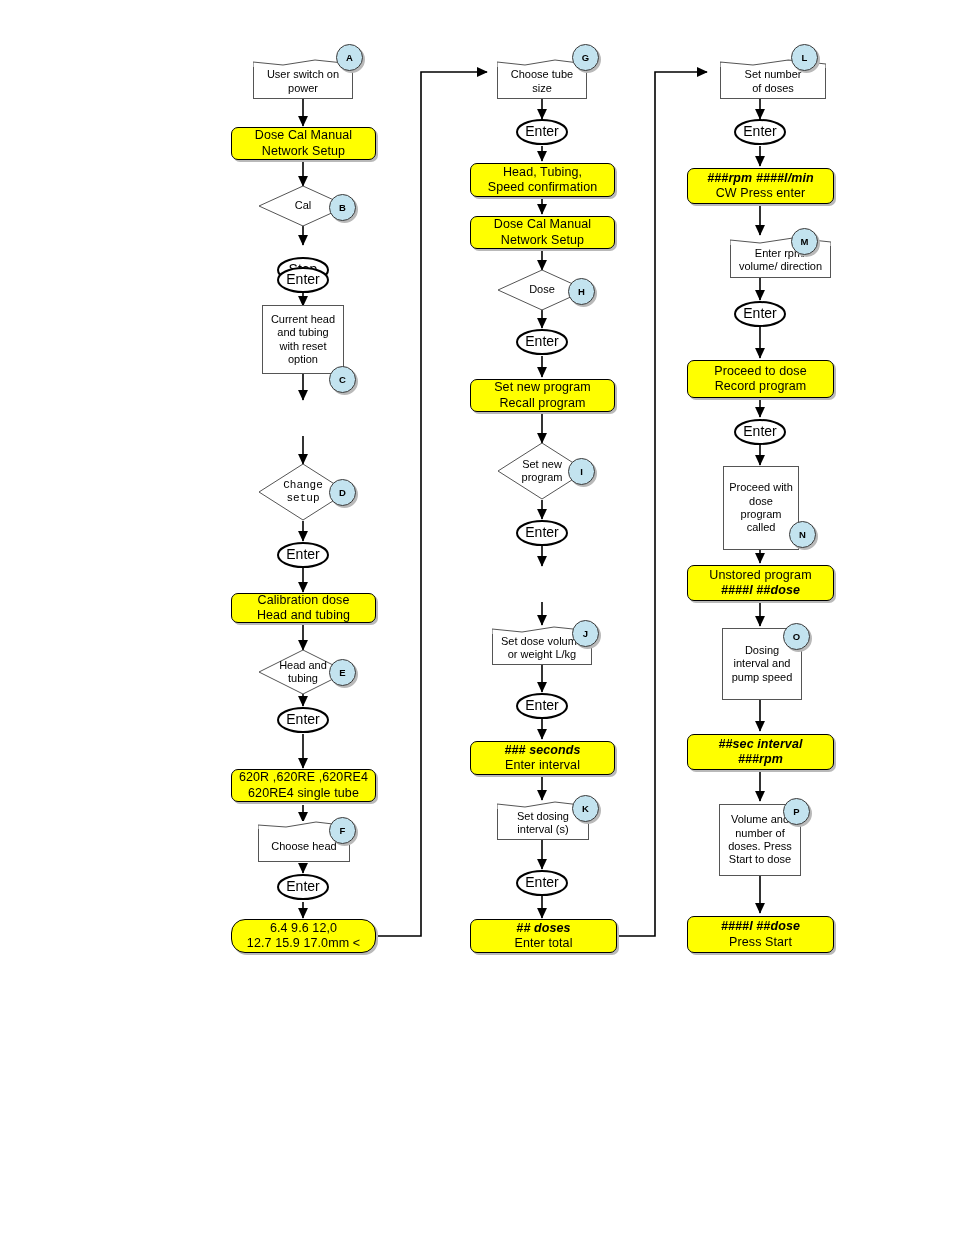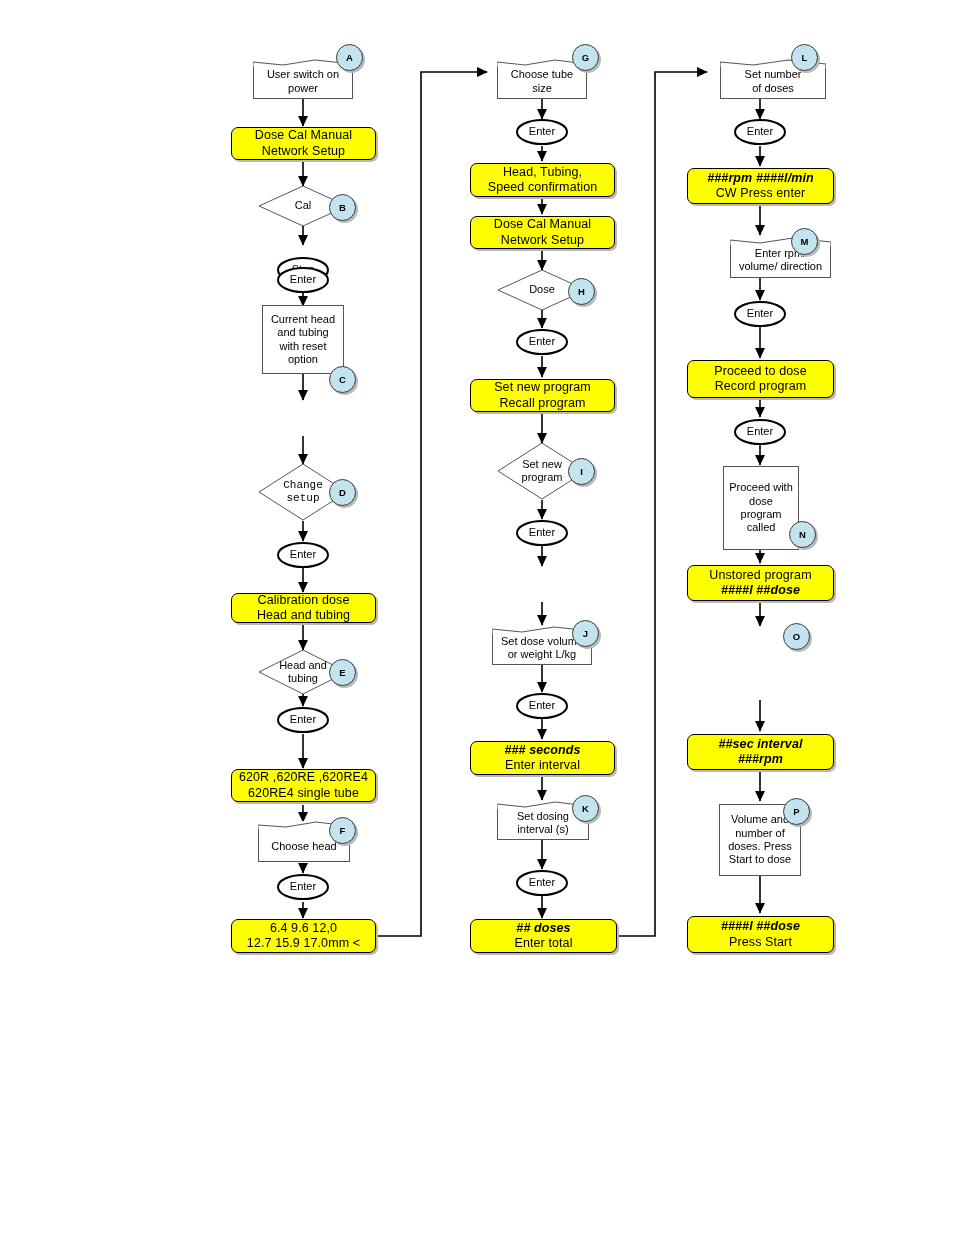--- a/index.html
+++ b/index.html
@@ -27,21 +27,21 @@
 
   
   .rect{background:#fff;border:1px solid #555;font-size:11px;}
 
   
   .dia{font-size:11px;}
   .dia svg{position:absolute;left:0;top:0;}
   .dia .lines{position:relative;z-index:3;}
 
   
-  .ell{font-size:11px;}
+  .ell{font-size:14px;}
   .ell svg{position:absolute;left:0;top:0;}
   .ell .lines{position:relative;z-index:3;}
 
   
   .conn{position:absolute;width:25px;height:25px;border-radius:50%;
         background:#c3e3ef;border:1.4px solid #3a3a3a;
         font-size:9.5px;font-weight:bold;color:#000;
         display:flex;align-items:center;justify-content:center;
         box-shadow:2px 2px 0 0 #b9b9b9;z-index:6;}
 
@@ -237,21 +237,21 @@
 
   <div class="node ell" style="left:277px;top:874px;width:52px;height:26px;">
     <svg viewBox="0 0 52 26" width="52" height="26">
       <ellipse cx="26" cy="13" rx="25" ry="12" fill="#fff" stroke="#000" stroke-width="2"></ellipse>
       </svg>
     <div class="lines">
         <span class="ln">Enter</span>
       </div>
   </div>
 
-  <div class="node disp" style="left:231px;top:919px;width:145px;height:34px;">
+  <div class="node disp" style="left:231px;top:919px;width:145px;height:34px;border-radius:14px;">
     <div class="lines">
       <span class="ln">6.4  9.6  12,0</span>
       <span class="ln">12.7  15.9  17.0mm &lt;</span>
     </div>
   </div>
 
   <div class="node doc" style="left:497px;top:59px;width:90px;height:40px;">
     <div class="body"></div>
     <svg class="wave" viewBox="0 0 90 9" preserveAspectRatio="none">
       <path d="M0,8 L0,3 L28,6 L58,1 L90,5 L90,9" fill="#fff" stroke="#555" stroke-width="1"></path>
@@ -464,20 +464,27 @@
   </div>
   <div class="conn" style="left:789px;top:521px;">N</div>
 
   <div class="node disp" style="left:687px;top:565px;width:147px;height:36px;">
     <div class="lines">
       <span class="ln">Unstored program</span>
       <span class="ln ital">####l  ##dose</span>
     </div>
   </div>
 
+  <div class="node rect" style="left:722px;top:628px;width:80px;height:72px;">
+    <div class="lines">
+      <span class="ln">Dosing</span>
+      <span class="ln">interval and</span>
+      <span class="ln">pump speed</span>
+    </div>
+  </div>
   <div class="conn" style="left:783px;top:623px;">O</div>
 
   <div class="node disp" style="left:687px;top:734px;width:147px;height:36px;">
     <div class="lines">
       <span class="ln ital">##sec interval</span>
       <span class="ln ital">###rpm</span>
     </div>
   </div>
 
   <div class="node rect" style="left:719px;top:804px;width:82px;height:72px;">

